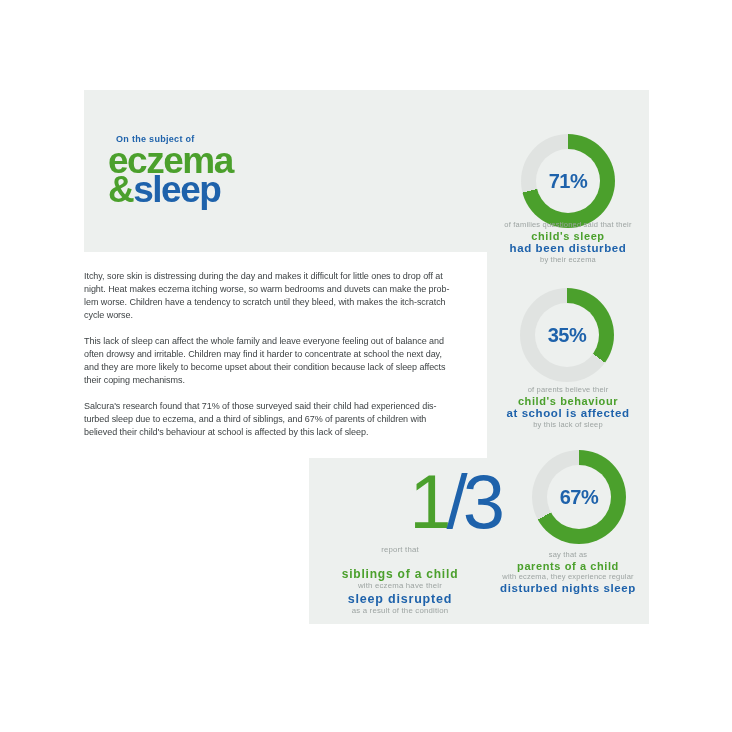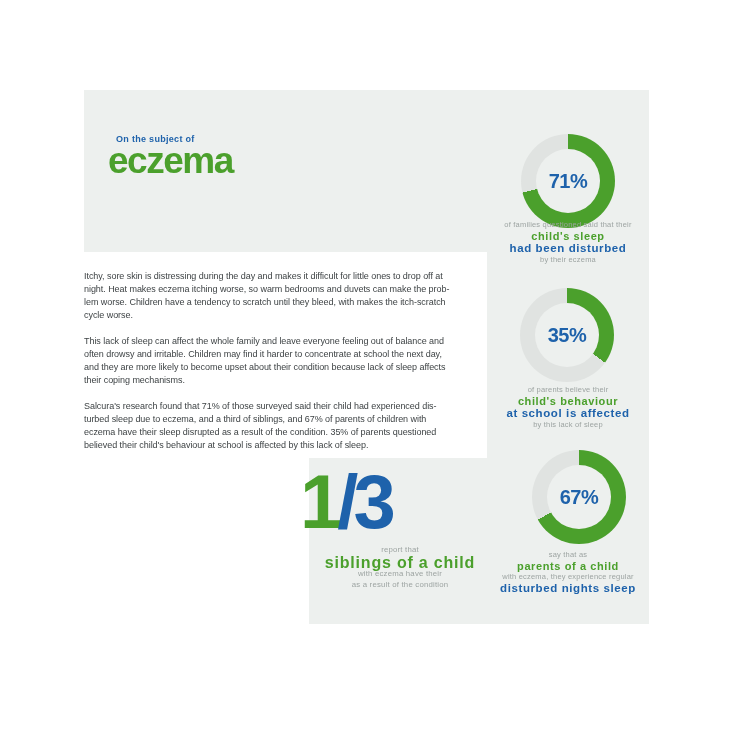--- a/index.html
+++ b/index.html
@@ -41,59 +41,59 @@
 
   .caption{position:absolute;width:170px;text-align:center;}
   .caption-1{left:483px;top:220px;}
   .caption-2{left:483px;top:385px;}
   .caption-3{left:483px;top:550px;}
   .cap-muted{font-size:7.5px;line-height:10px;color:var(--muted);letter-spacing:0.2px;}
   .cap-green{font-size:11px;line-height:12px;font-weight:bold;color:var(--green);letter-spacing:0.6px;}
   .cap-blue{font-size:11.5px;line-height:13px;font-weight:bold;color:var(--blue);letter-spacing:0.6px;}
 
   
-  .fraction{position:absolute;left:300px;top:466px;width:200px;text-align:left;font-weight:bold;font-size:76px;line-height:72px;letter-spacing:-5px;}
+  .fraction{position:absolute;left:300px;top:466px;width:200px;text-align:right;font-weight:normal;font-size:76px;line-height:72px;letter-spacing:-5px;}
   .fraction .num{color:var(--green);}
   .fraction .slash,.fraction .den{color:var(--blue);}
   .fraction-caption{position:absolute;left:300px;top:545px;width:200px;text-align:center;}
-  .fraction-caption .cap-green{font-size:16px;line-height:13.5px;letter-spacing:0.8px;}
+  .fraction-caption .cap-green{font-size:12px;line-height:13.5px;letter-spacing:0.8px;margin-top:12px;}
   .fraction-caption .cap-blue{font-size:12.5px;line-height:14px;letter-spacing:0.8px;}
   .fraction-caption .cap-muted{font-size:7.8px;line-height:10.5px;}
 </style>
 </head>
 <body>
 
 <div class="panel panel-a"></div>
 <div class="panel panel-b"></div>
 <div class="text-card"></div>
 
 <div class="header">
   <div class="kicker">On the subject of</div>
   <div class="title">
     <div><span class="green">eczema</span></div>
+    <div><span class="green">&amp;</span><span class="blue">sleep</span></div>
   </div>
 </div>
 
 <div class="article">
   <div class="para">
     <div class="line">Itchy, sore skin is distressing during the day and makes it difficult for little ones to drop off at</div>
     <div class="line">night. Heat makes eczema itching worse, so warm bedrooms and duvets can make the prob-</div>
     <div class="line">lem worse. Children have a tendency to scratch until they bleed, with makes the itch-scratch</div>
     <div class="line">cycle worse.</div>
   </div>
   <div class="para">
     <div class="line">This lack of sleep can affect the whole family and leave everyone feeling out of balance and</div>
     <div class="line">often drowsy and irritable. Children may find it harder to concentrate at school the next day,</div>
     <div class="line">and they are more likely to become upset about their condition because lack of sleep affects</div>
     <div class="line">their coping mechanisms.</div>
   </div>
   <div class="para">
     <div class="line">Salcura's research found that 71% of those surveyed said their child had experienced dis-</div>
     <div class="line">turbed sleep due to eczema, and a third of siblings, and 67% of parents of children with</div>
-    <div class="line">eczema have their sleep disrupted as a result of the condition. 35% of parents questioned</div>
     <div class="line">believed their child's behaviour at school is affected by this lack of sleep.</div>
   </div>
 </div>
 
 <div class="donut donut-1" style="background: conic-gradient(rgb(75, 160, 44) 0deg, rgb(75, 160, 44) 71%, rgb(224, 227, 225) 71%, rgb(224, 227, 225) 100%);">
   <span class="pct">71%</span>
 </div>
 <div class="caption caption-1">
   <div class="cap-muted">of families questioned said that their</div>
   <div class="cap-green">child's sleep</div>
@@ -121,14 +121,15 @@
   <div class="cap-blue">disturbed nights sleep</div>
 </div>
 
 <div class="fraction">
   <span class="num">1</span><span class="slash">/</span><span class="den">3</span>
 </div>
 <div class="fraction-caption">
   <div class="cap-muted">report that</div>
   <div class="cap-green">siblings of a child</div>
   <div class="cap-muted">with eczema have their</div>
+  <div class="cap-blue">sleep disrupted</div>
   <div class="cap-muted">as a result of the condition</div>
 </div>
 
 </body></html>

